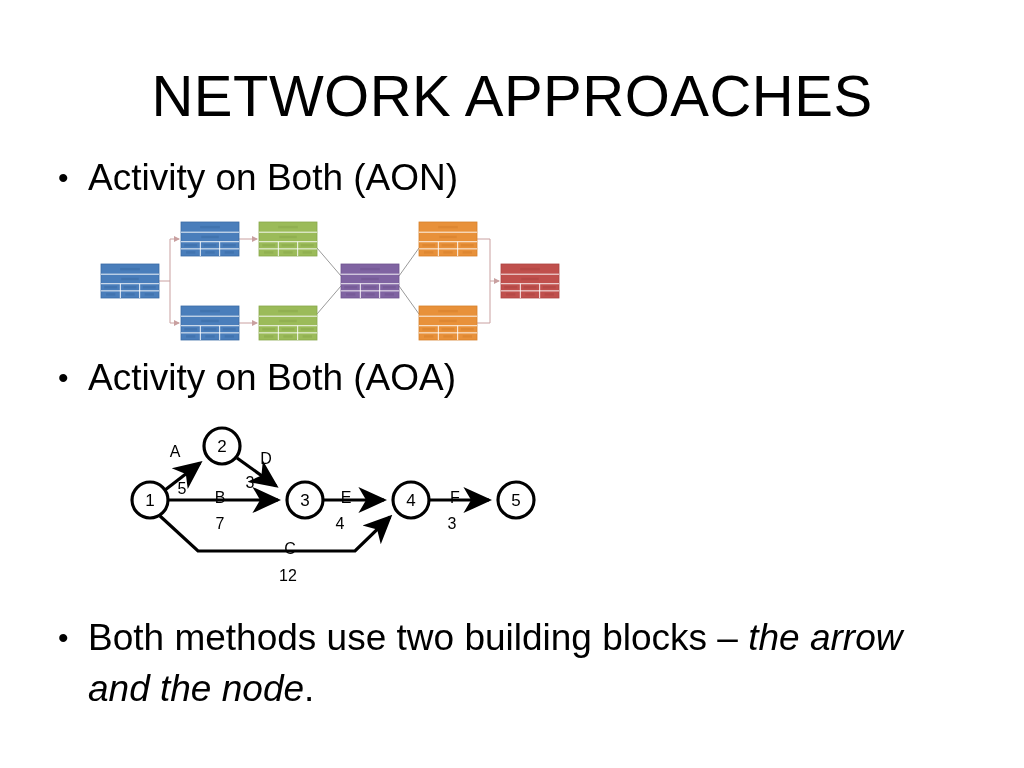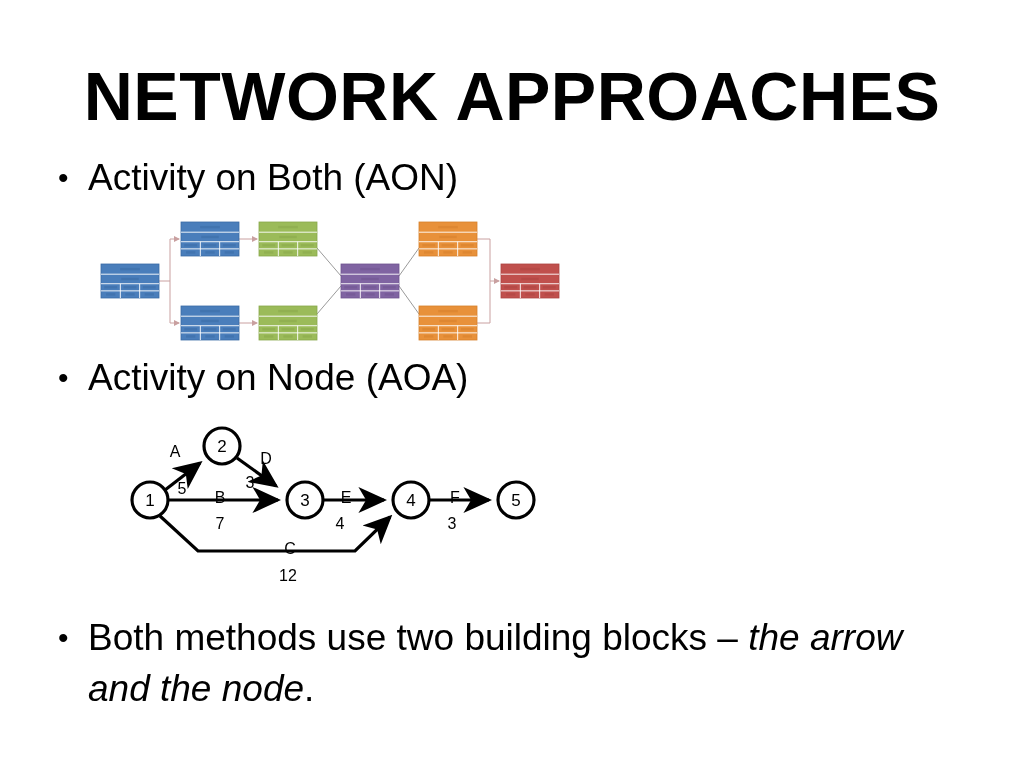--- a/index.html
+++ b/index.html
@@ -18,23 +18,23 @@
     -webkit-font-smoothing: antialiased;
   }
 
   
   #slide-title {
     position: absolute;
     left: 0;
     top: 62px;
     width: 1024px;
     text-align: center;
-    font-size: 68px;
+    font-size: 58px;
     line-height: 68px;
-    font-weight: 700;
+    font-weight: 400;
     letter-spacing: 0.5px;
     color: #000000;
     white-space: nowrap;
   }
 
   
   .bullet {
     position: absolute;
     display: flex;
     align-items: flex-start;
@@ -278,21 +278,21 @@
           <rect x="433.36" y="81.23" width="9.28" height="2.4" fill="#ad4441" opacity="0.55"></rect>
           <rect x="450.9533333333333" y="74.08999999999999" width="12.76" height="2.4" fill="#ad4441" opacity="0.55"></rect>
           <rect x="452.6933333333333" y="81.23" width="9.28" height="2.4" fill="#ad4441" opacity="0.55"></rect>
         </g>
       </g>
   </svg>
 </div>
 
 <div class="bullet" id="bullet-aoa">
   <span class="dot">•</span>
-  <span class="btext">Activity on Node (AOA)</span>
+  <span class="btext">Activity on Both (AOA)</span>
 </div>
 
 <div id="aoa-figure">
   <svg width="440" height="170" viewBox="0 0 440 170" xmlns="http://www.w3.org/2000/svg">
     <defs>
       <marker id="aoaArrow" markerWidth="9" markerHeight="9" refX="8" refY="4.5" orient="auto">
         <path d="M0,0.4 L9,4.5 L0,8.6 L2.4,4.5 z" fill="#000000"></path>
       </marker>
     </defs>
 

